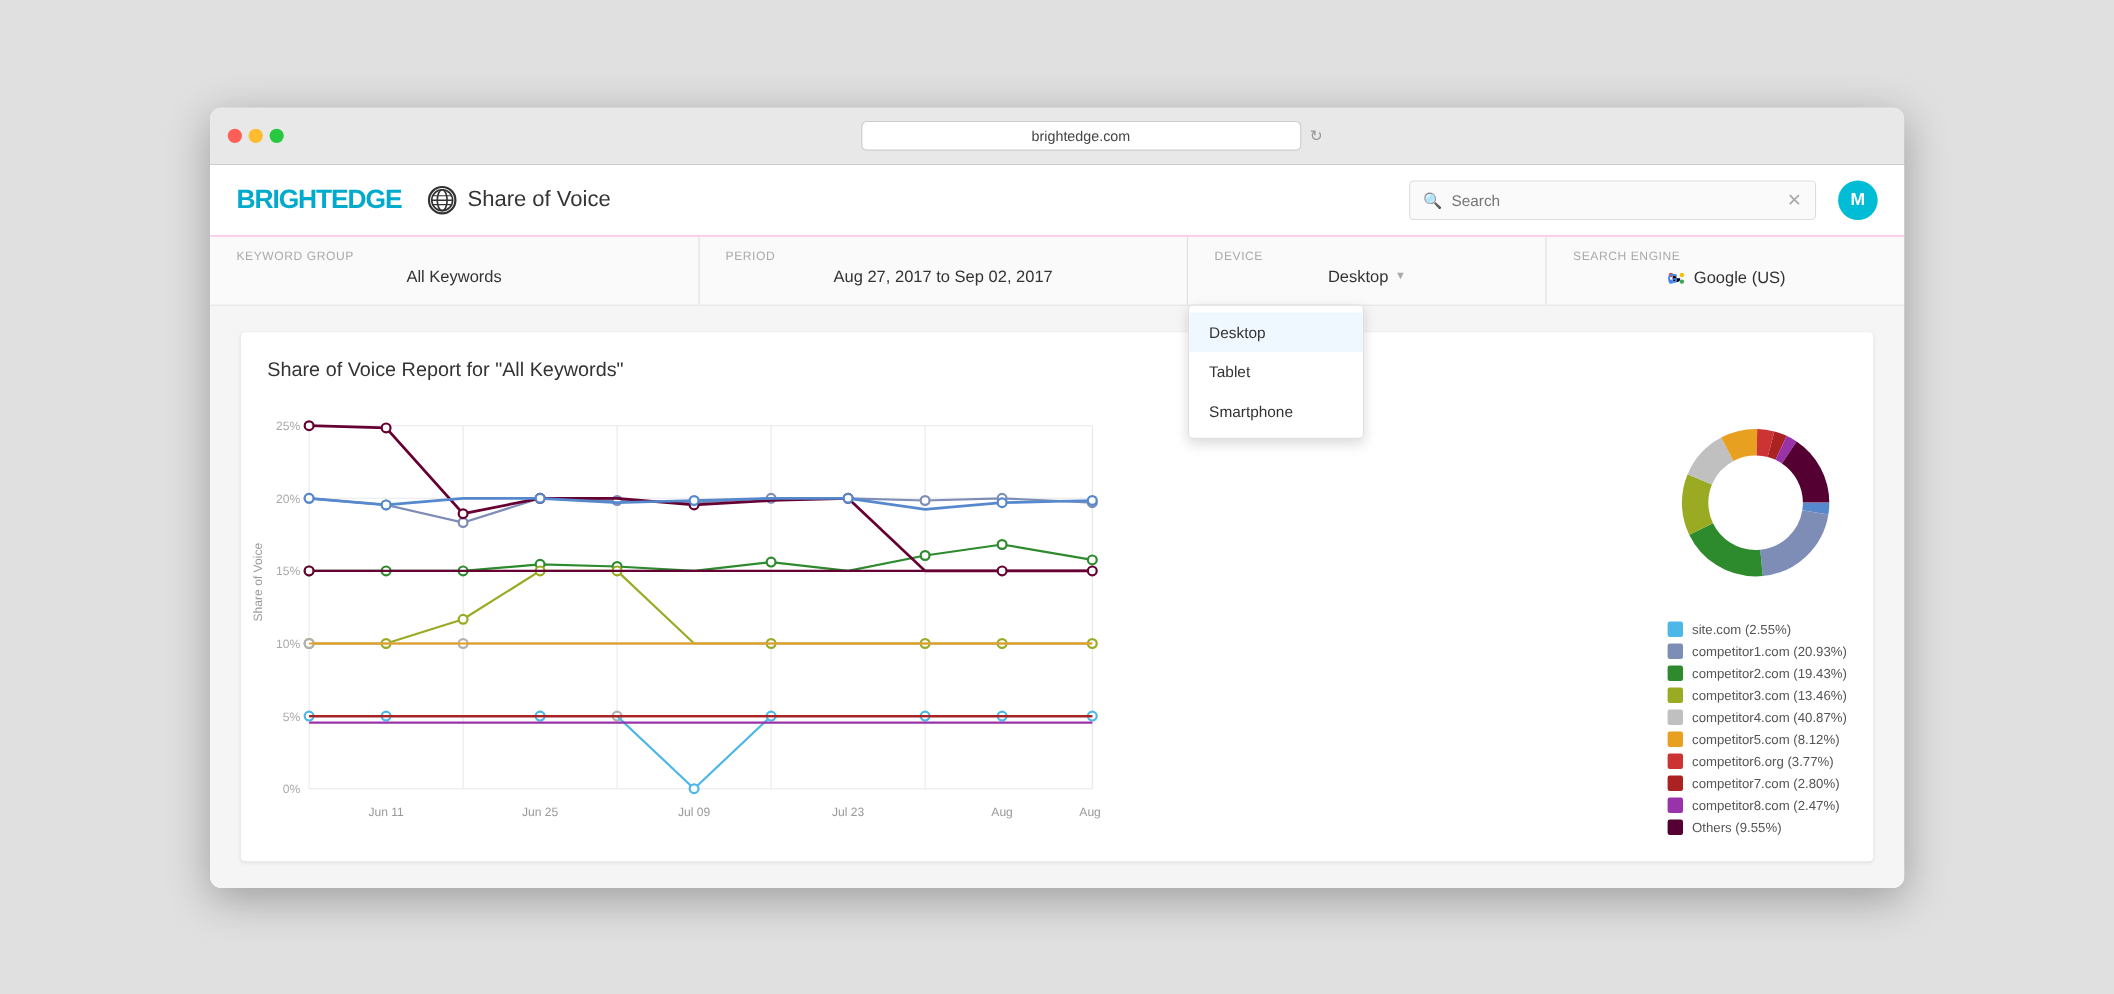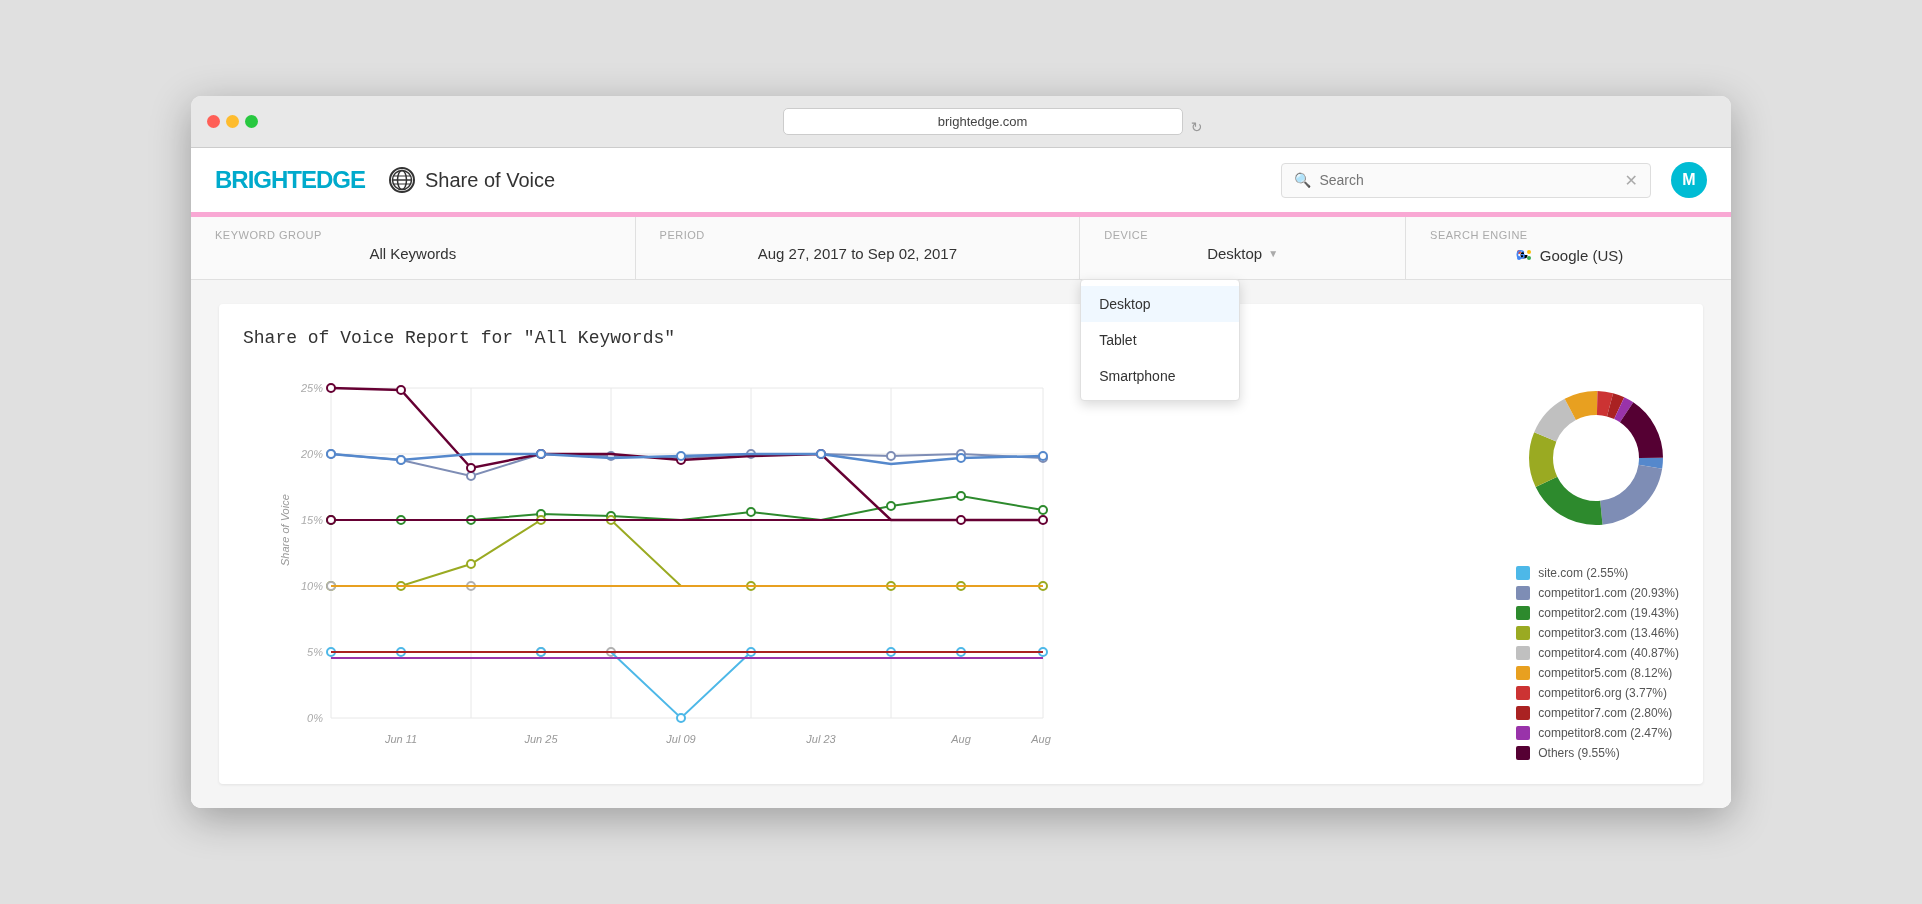--- a/index.html
+++ b/index.html
@@ -34,21 +34,21 @@
     .dot {
       width: 13px; height: 13px; border-radius: 50%;
     }
     .dot-red { background: #ff5f57; }
     .dot-yellow { background: #febc2e; }
     .dot-green { background: #28c840; }
     .browser-address-bar {
       flex: 1;
       display: flex;
       justify-content: center;
-      align-items: flex-end;
+      align-items: center;
     }
     .address-input {
       background: white;
       border: 1px solid #ccc;
       border-radius: 5px;
       padding: 5px 16px;
       font-size: 13px;
       color: #444;
       width: 400px;
       text-align: center;
@@ -62,21 +62,21 @@
     .app-container {
       background: white;
       border-radius: 0 0 10px 10px;
       overflow: visible;
     }
     
     .top-nav {
       display: flex;
       align-items: center;
       padding: 14px 24px;
-      border-bottom: 5px solid #f9a8d4;
+      border-bottom: 1px solid #f9a8d4;
       background: white;
       position: relative;
     }
     .logo {
       font-size: 24px;
       font-weight: 800;
       color: #00aacc;
       letter-spacing: -1px;
       margin-right: 24px;
     }
@@ -209,21 +209,20 @@
       background: white;
       border-radius: 4px;
       padding: 24px;
       box-shadow: 0 1px 3px rgba(0,0,0,0.08);
     }
     .chart-title {
       font-size: 18px;
       font-weight: 400;
       color: #333;
       margin-bottom: 20px;
-      font-family: Liberation Mono, monospace;
     }
     .chart-area {
       display: flex;
       gap: 40px;
       align-items: flex-start;
     }
     .line-chart-wrapper {
       flex: 1;
     }
     .legend-section {
@@ -247,22 +246,20 @@
       color: #555;
     }
     .legend-color {
       width: 14px;
       height: 14px;
       border-radius: 2px;
       flex-shrink: 0;
     }
     .chart-container-inner {
       position: relative;
-      margin-left: 50px;
-      font-style: italic;
     }
   </style>
 </head>
 <body>
 
 <div class="browser-window">
 
   <div class="browser-titlebar">
     <div class="browser-dots">
       <div class="dot dot-red"></div>

